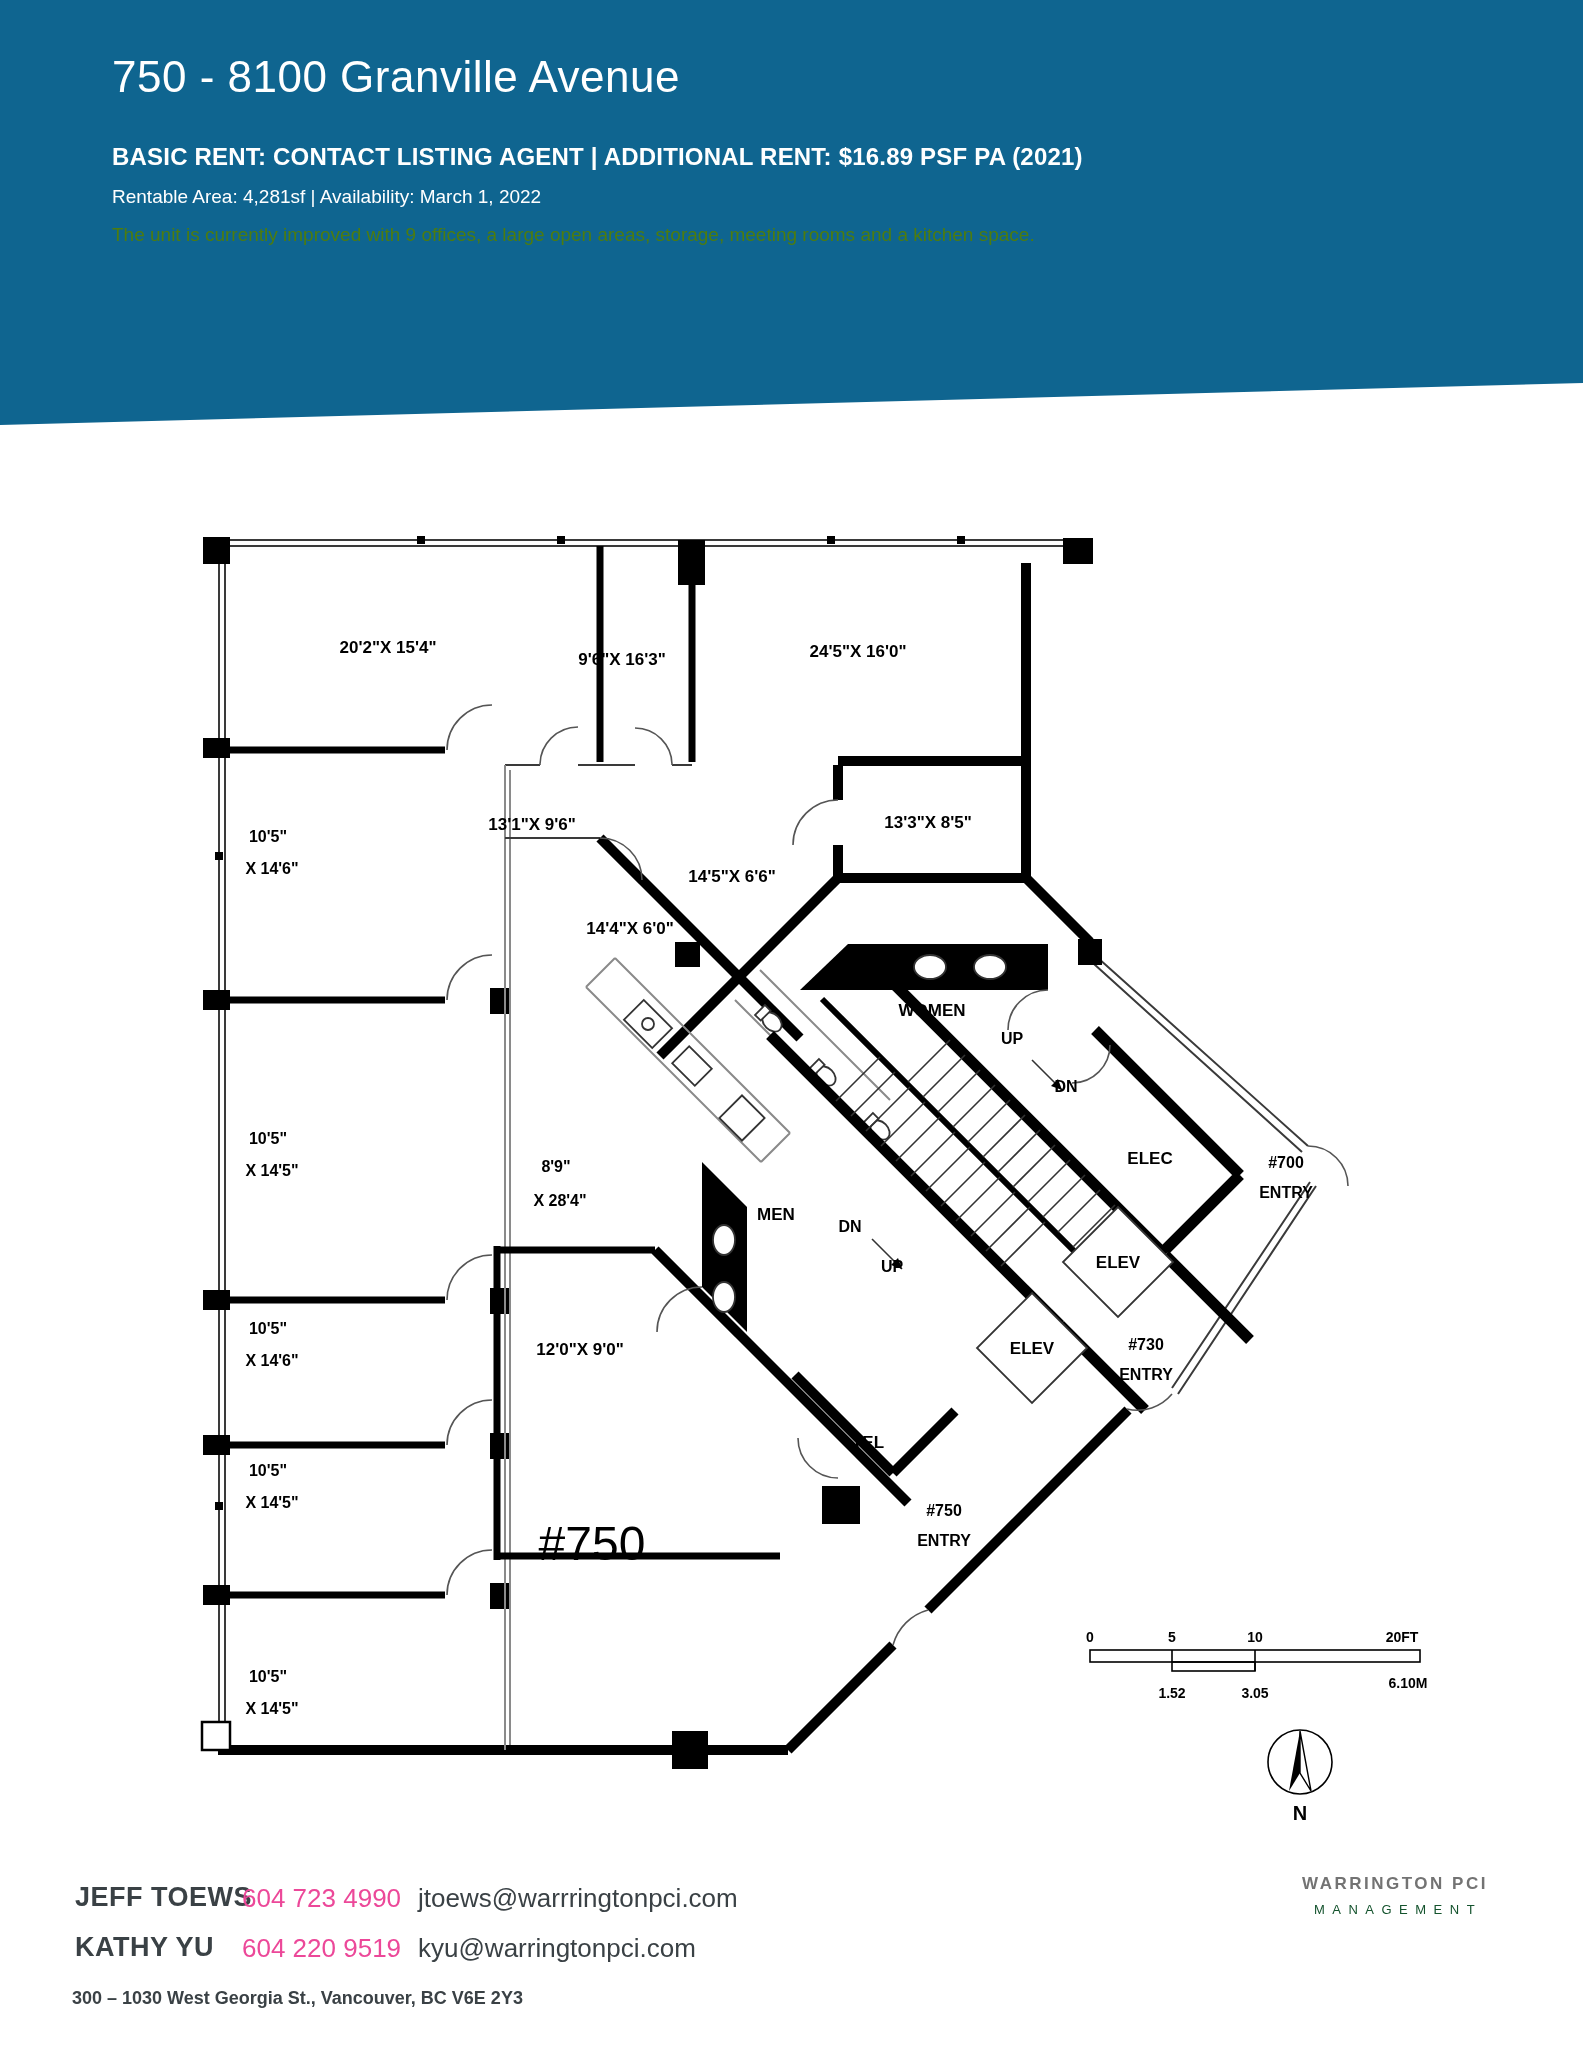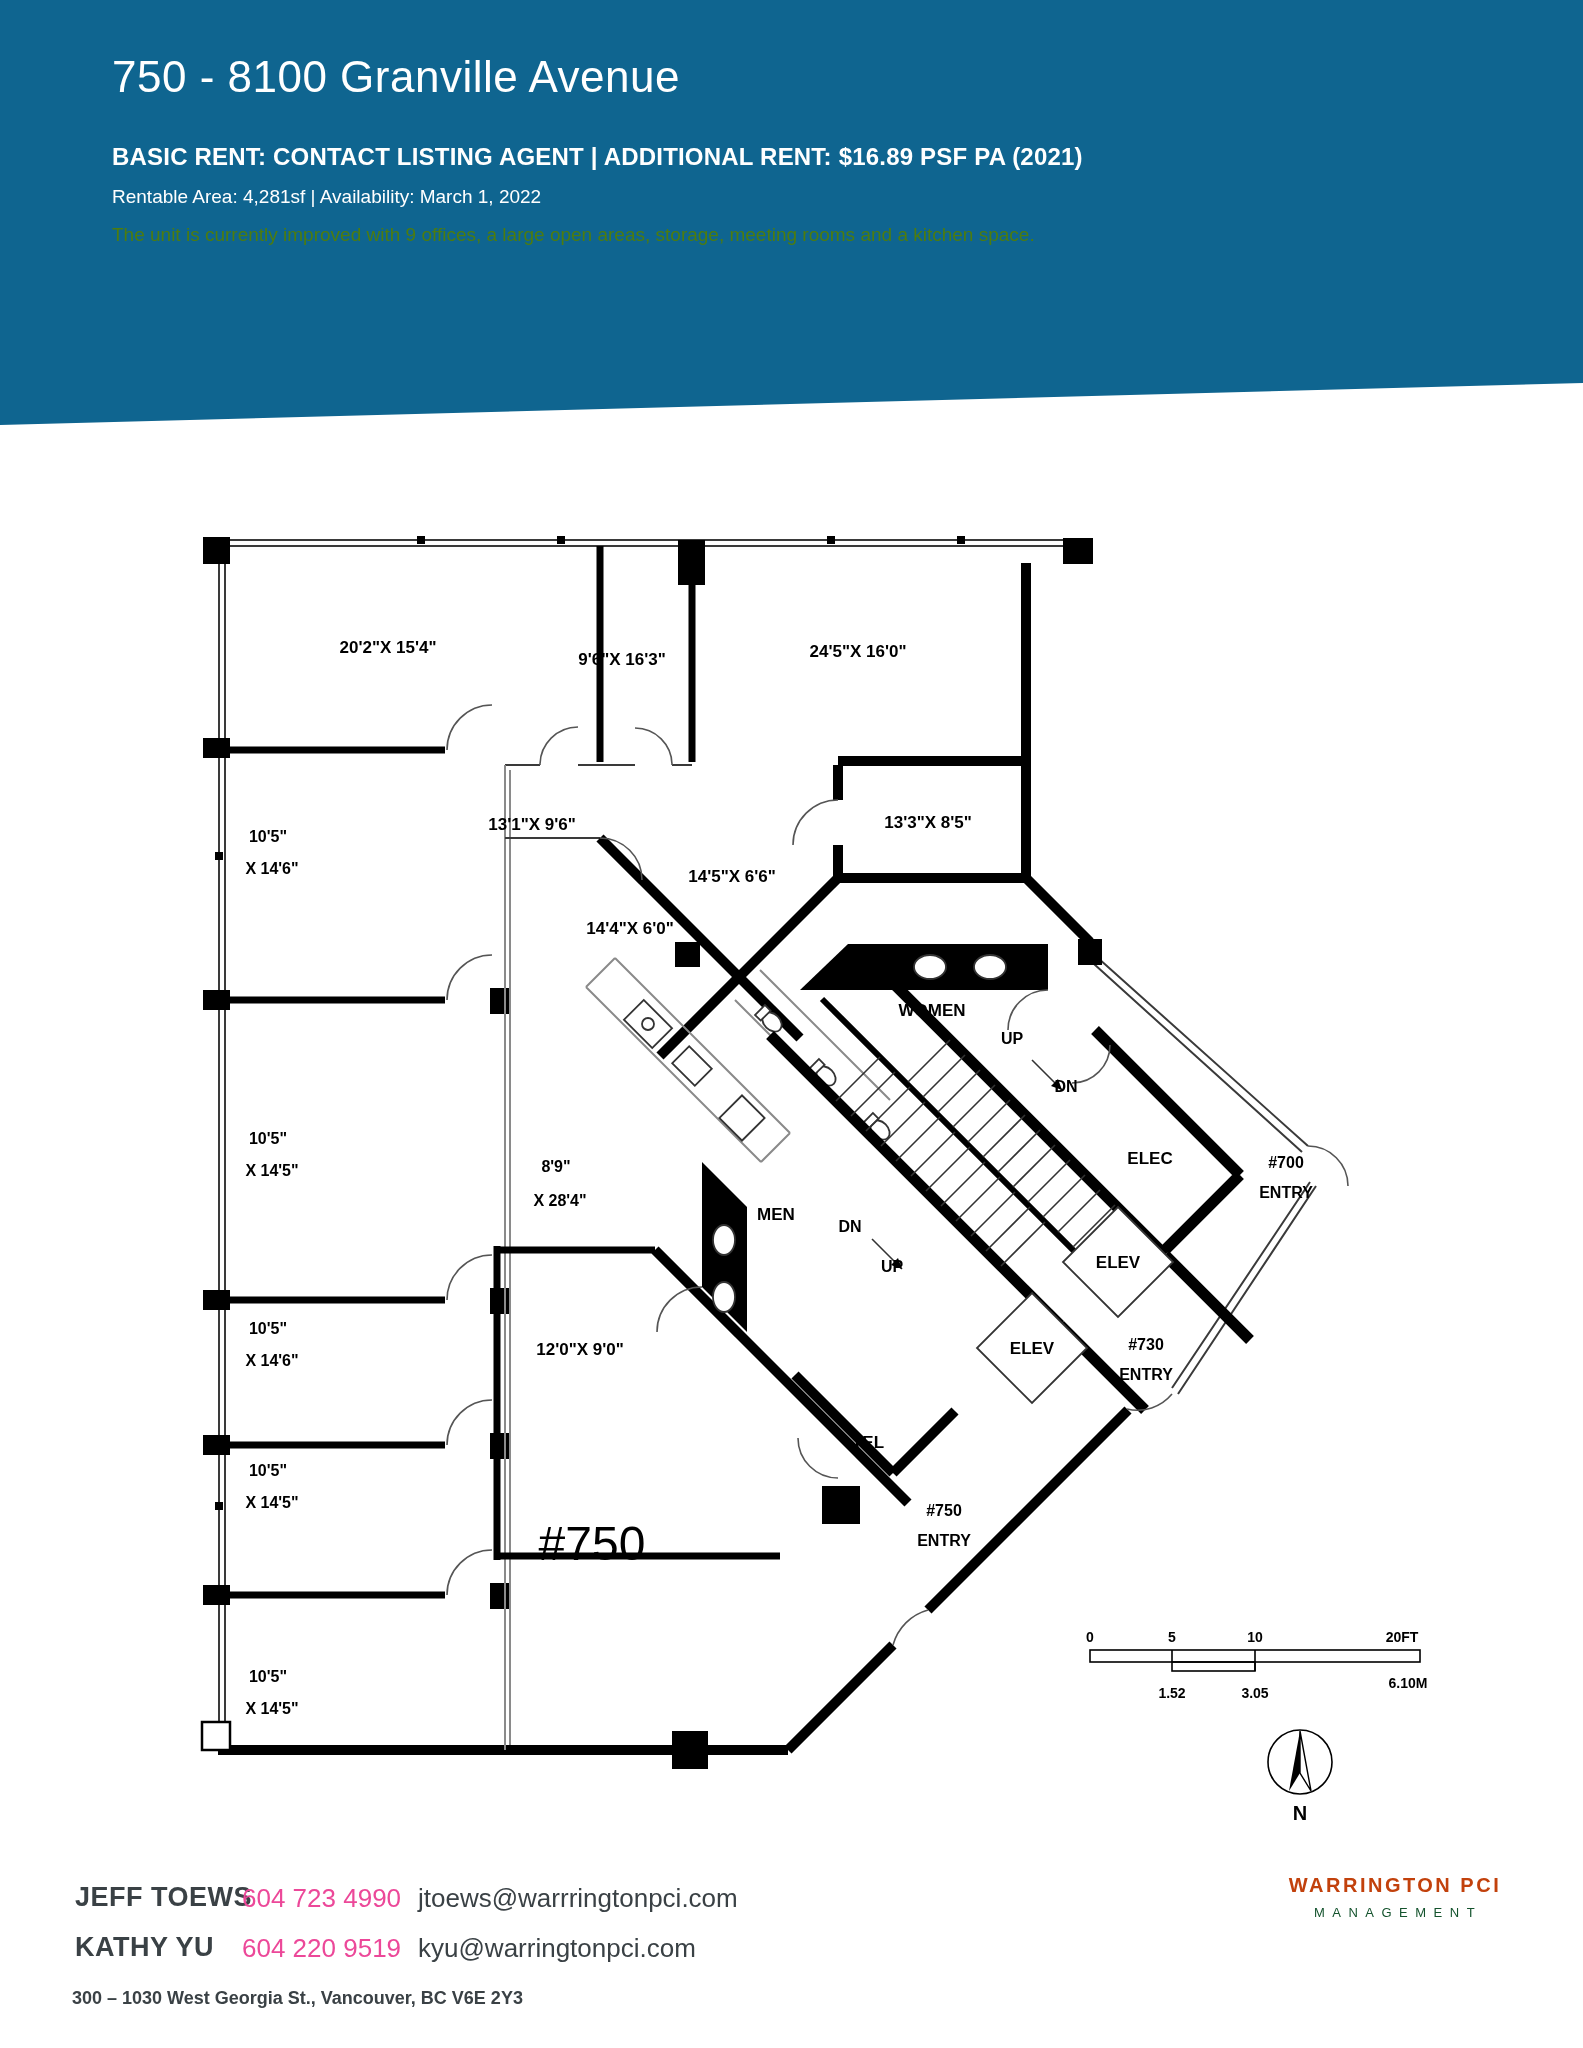--- a/index.html
+++ b/index.html
@@ -28,21 +28,21 @@
   .col{fill:#000;}
   .scalebar{stroke:#000;stroke-width:1.6;fill:none;}
 
   
   .contact-name{position:absolute;left:75px;font-size:27px;font-weight:700;color:#3a4145;letter-spacing:.5px;}
   .contact-phone{position:absolute;left:242px;font-size:26px;font-weight:400;color:#ec4899;}
   .contact-email{position:absolute;left:418px;font-size:26px;font-weight:400;color:#3a4145;}
   .footer-address{position:absolute;left:72px;top:1988px;font-size:18px;font-weight:700;color:#3a4145;}
   .logo{position:absolute;left:1245px;top:1868px;width:300px;text-align:center;}
   .logo-word{font-size:80px;font-weight:700;letter-spacing:-4px;line-height:.85;}
-  .logo-line1{font-size:20px;font-weight:700;color:#c2410c;letter-spacing:2.5px;margin-top:6px;}
+  .logo-line1{font-size:17px;font-weight:700;color:#737373;letter-spacing:2.5px;margin-top:6px;}
   .logo-line2{font-size:13px;font-weight:400;color:#14532d;letter-spacing:7.5px;margin-top:8px;margin-left:6px;}
 </style>
 </head>
 <body>
 
 <div class="band" id="band" style="background: rgb(15, 101, 144);"></div>
 <div class="band-title">750 - 8100 Granville Avenue</div>
 <div class="band-rent">BASIC RENT: CONTACT LISTING AGENT | ADDITIONAL RENT: $16.89 PSF PA (2021)</div>
 <div class="band-area">Rentable Area: 4,281sf  |  Availability: March 1, 2022</div>
 <div class="band-desc">The unit is currently improved with 9 offices, a large open areas, storage, meeting rooms and a kitchen space.</div>

